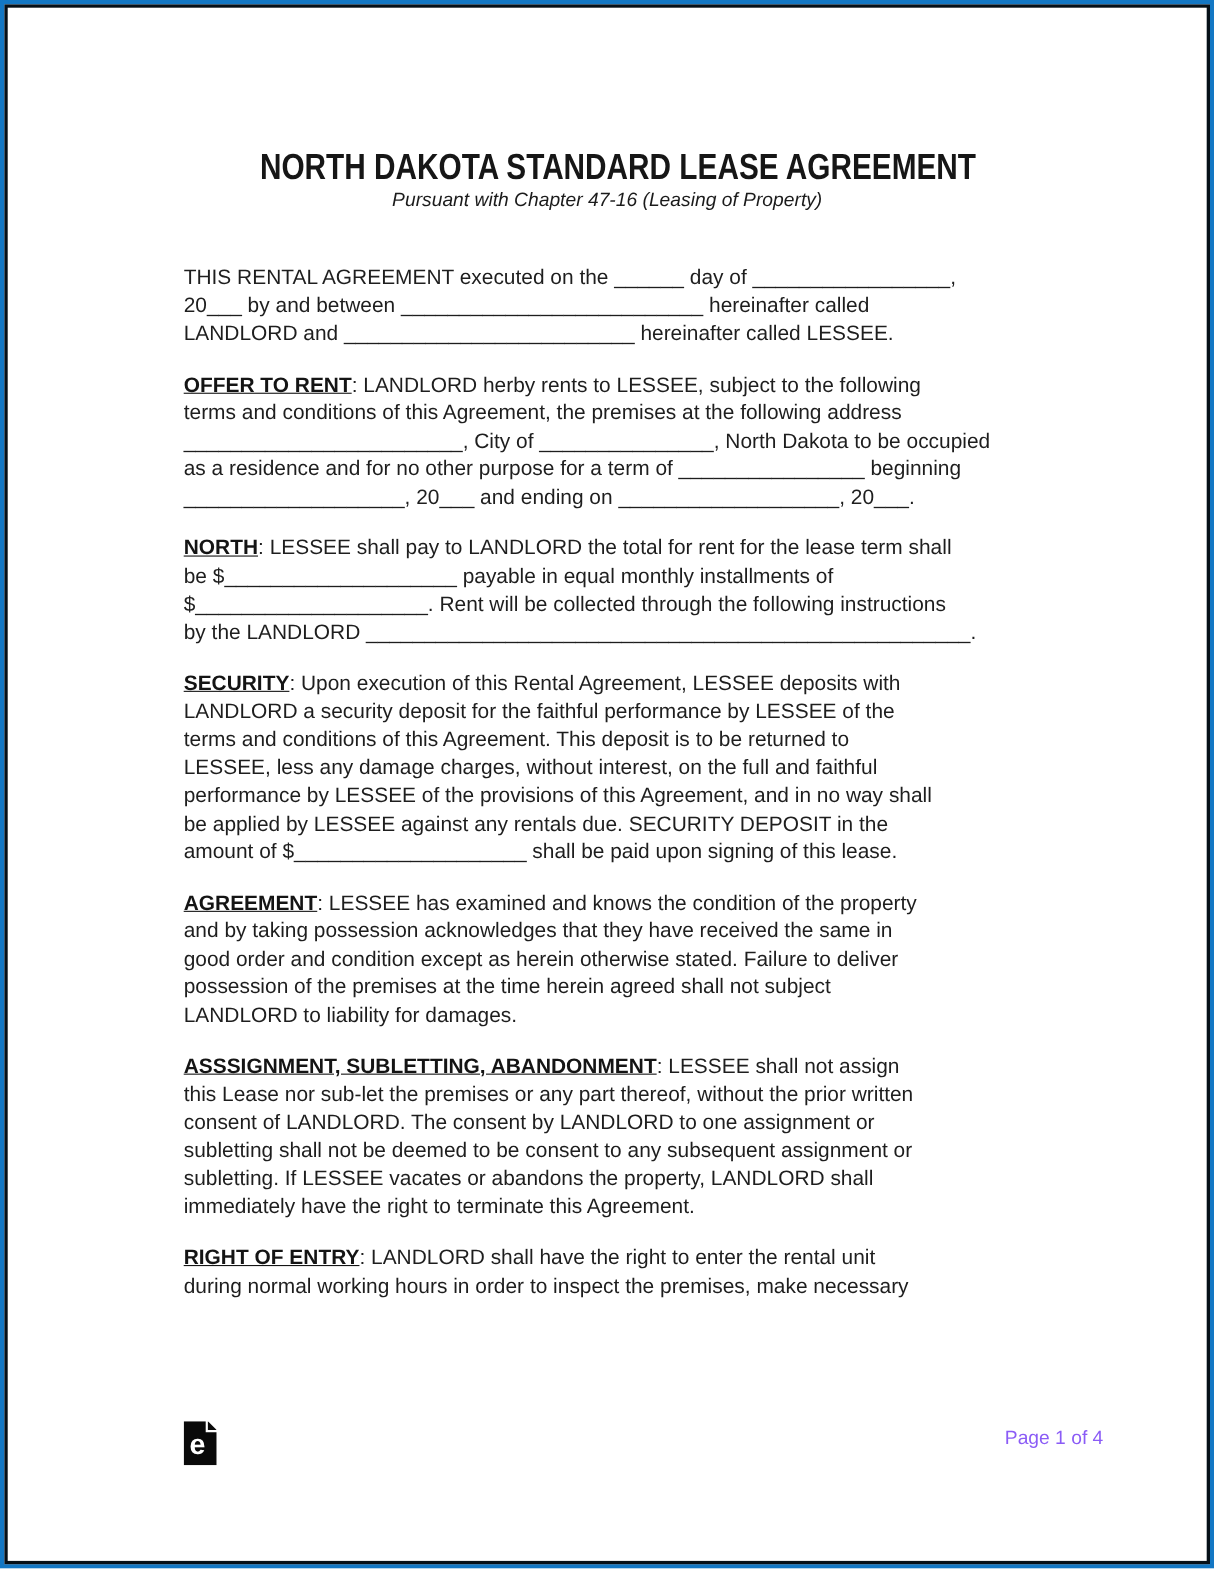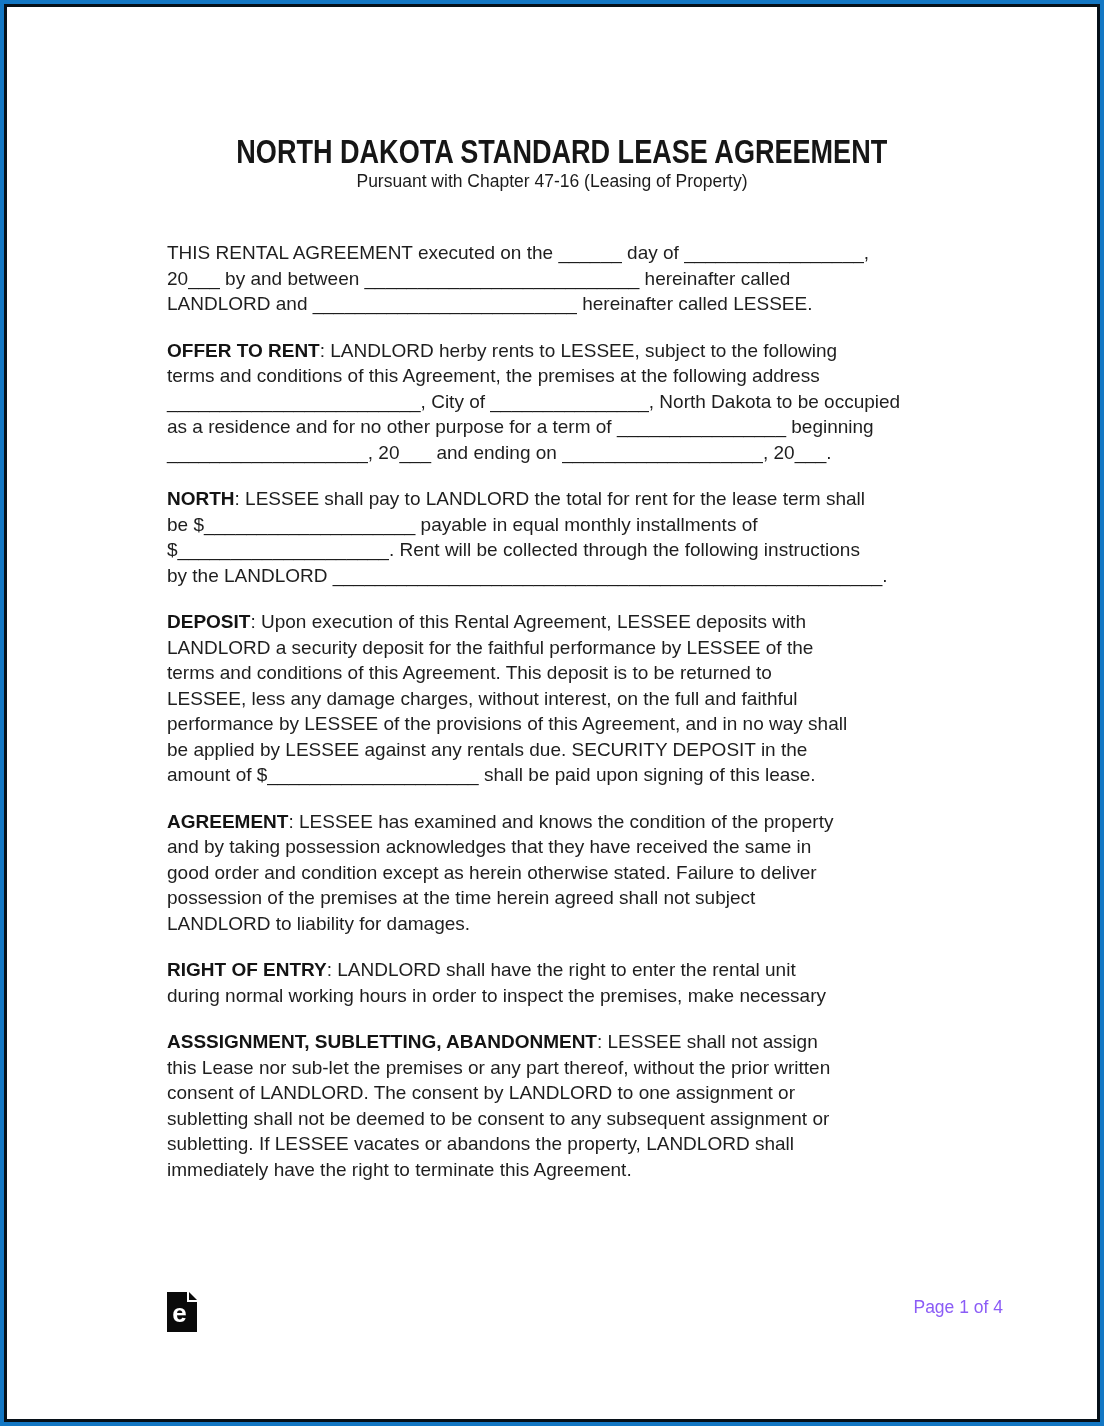--- a/index.html
+++ b/index.html
@@ -44,31 +44,32 @@
     transform: scaleX(0.82);
     transform-origin: 50% 50%;
     color: #161616;
   }
   .subtitle {
     margin: 2px 0 0 0;
     font-size: 17.5px;
     line-height: 22px;
     text-align: center;
     color: #1b1b1b;
+    font-style: italic;
   }
   .paras { margin-top: 48px; }
   p.para {
     margin: 0 0 21px 0;
     width: 806px;
     font-size: 19px;
     line-height: 25.5px;
     white-space: pre-wrap;
     color: #1e1e1e;
   }
-  p.para .hd { font-weight: bold; color: #141414; }
+  p.para .hd { font-weight: bold; color: #141414; text-decoration: underline; }
   .footer {
     position: absolute;
     left: 167px;
     top: 1292px;
     width: 836px;
     display: flex;
     justify-content: space-between;
     align-items: flex-start;
   }
   .logo { width: 30px; height: 40px; display: block; }
@@ -99,43 +100,43 @@
 ________________________, City of _______________, North Dakota to be occupied
 as a residence and for no other purpose for a term of ________________ beginning
 ___________________, 20___ and ending on ___________________, 20___.</span></p>
 
     <p class="para"><span class="hd">NORTH</span><span>: LESSEE shall pay to LANDLORD the total for rent for the lease term shall
 be $____________________ payable in equal monthly installments of
 $____________________. Rent will be collected through the following instructions
 by the LANDLORD ____________________________________________________.</span></p>
 
 
-    <p class="para"><span class="hd">DEPOSIT</span><span>: Upon execution of this Rental Agreement, LESSEE deposits with
+    <p class="para"><span class="hd">SECURITY</span><span>: Upon execution of this Rental Agreement, LESSEE deposits with
 LANDLORD a security deposit for the faithful performance by LESSEE of the
 terms and conditions of this Agreement. This deposit is to be returned to
 LESSEE, less any damage charges, without interest, on the full and faithful
 performance by LESSEE of the provisions of this Agreement, and in no way shall
 be applied by LESSEE against any rentals due. SECURITY DEPOSIT in the
 amount of $____________________ shall be paid upon signing of this lease.</span></p>
 
     <p class="para"><span class="hd">AGREEMENT</span><span>: LESSEE has examined and knows the condition of the property
 and by taking possession acknowledges that they have received the same in
 good order and condition except as herein otherwise stated. Failure to deliver
 possession of the premises at the time herein agreed shall not subject
 LANDLORD to liability for damages.</span></p>
 
-    <p class="para"><span class="hd">RIGHT OF ENTRY</span><span>: LANDLORD shall have the right to enter the rental unit
-during normal working hours in order to inspect the premises, make necessary</span></p>
-
     <p class="para"><span class="hd">ASSSIGNMENT, SUBLETTING, ABANDONMENT</span><span>: LESSEE shall not assign
 this Lease nor sub-let the premises or any part thereof, without the prior written
 consent of LANDLORD. The consent by LANDLORD to one assignment or
 subletting shall not be deemed to be consent to any subsequent assignment or
 subletting. If LESSEE vacates or abandons the property, LANDLORD shall
 immediately have the right to terminate this Agreement.</span></p>
+
+    <p class="para"><span class="hd">RIGHT OF ENTRY</span><span>: LANDLORD shall have the right to enter the rental unit
+during normal working hours in order to inspect the premises, make necessary</span></p>
   </div>
 </div>
 
 <div class="footer">
   <span>
     <svg class="logo" viewBox="0 0 30 40" xmlns="http://www.w3.org/2000/svg" aria-hidden="true">
       <polygon points="0,0 20,0 20,10 30,10 30,40 0,40" fill="#0a0a0a"></polygon>
       <polygon points="22,0 30,8 22,8" fill="#0a0a0a"></polygon>
       <text x="12.5" y="30" font-size="26" font-weight="bold" fill="#ffffff" text-anchor="middle" font-family="Liberation Sans, sans-serif">e</text>
     </svg>

